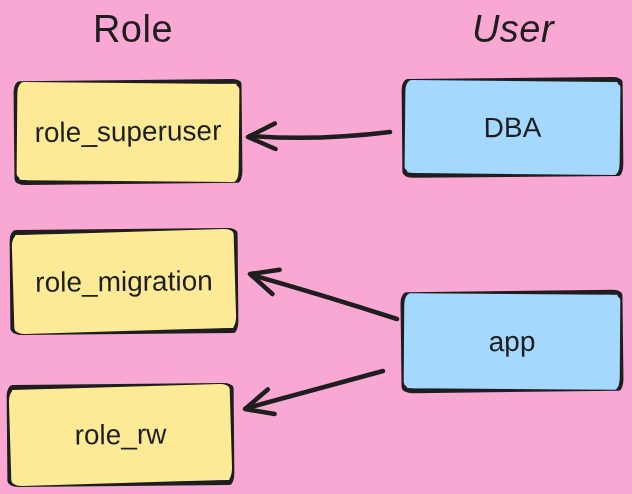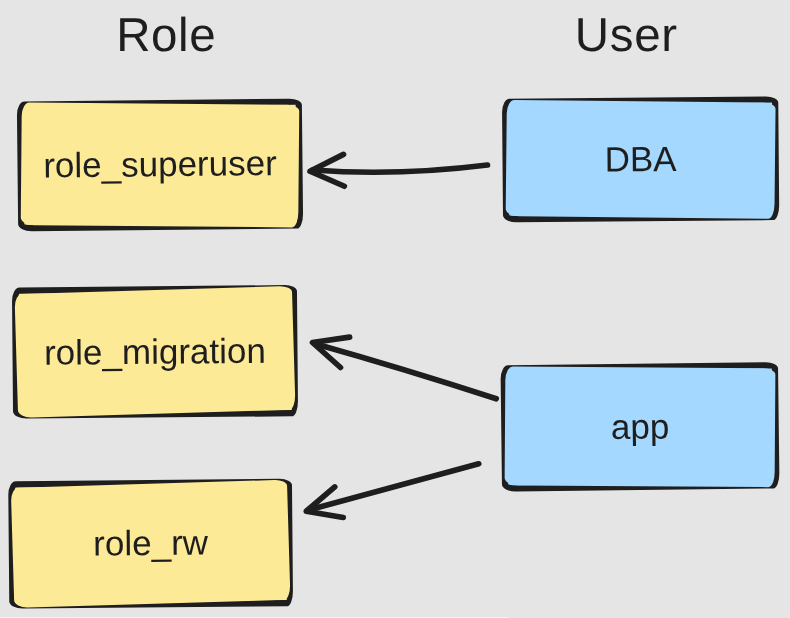--- a/index.html
+++ b/index.html
@@ -5,34 +5,34 @@
   html, body {
     margin: 0;
     padding: 0;
     background: #ffffff;
     font-family: "Liberation Sans", sans-serif;
   }
   .canvas {
     position: relative;
     width: 632px;
     height: 494px;
-    background: #e5e5e5;
+    background: #f9a8d4;
     overflow: hidden;
   }
   .col-header {
     position: absolute;
     top: 8px;
     width: 150px;
     text-align: center;
     font-size: 38px;
     color: #1e1e1e;
     letter-spacing: 0.5px;
   }
   .col-header.role { left: 58px; }
-  .col-header.user { left: 426px; }
+  .col-header.user { left: 438px; font-style: italic; }
 
   .box {
     position: absolute;
     box-sizing: border-box;
     border: 5px solid #1e1e1e;
     display: flex;
     align-items: center;
     justify-content: center;
     font-size: 28px;
     color: #1e1e1e;

